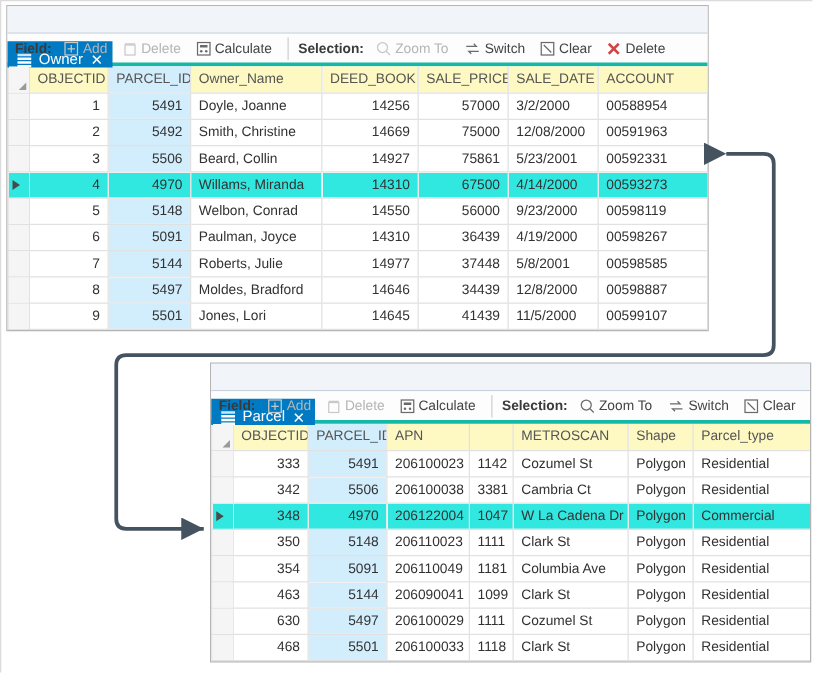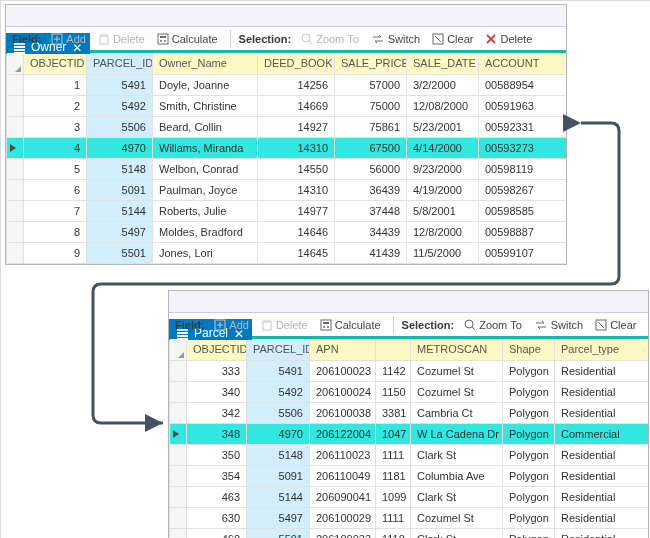--- a/index.html
+++ b/index.html
@@ -418,30 +418,20 @@
             <td class="num">333</td>
             <td class="num sel-col">5491</td>
             <td>206100023</td>
             <td class="num">1142</td>
             <td>Cozumel St</td>
             <td>Polygon</td>
             <td>Residential</td>
           </tr>
           <tr>
             <td class="rowhandle"></td>
-            <td class="num">340</td>
-            <td class="num sel-col">5492</td>
-            <td>206100024</td>
-            <td class="num">1150</td>
-            <td>Cozumel St</td>
-            <td>Polygon</td>
-            <td>Residential</td>
-          </tr>
-          <tr>
-            <td class="rowhandle"></td>
             <td class="num">342</td>
             <td class="num sel-col">5506</td>
             <td>206100038</td>
             <td class="num">3381</td>
             <td>Cambria Ct</td>
             <td>Polygon</td>
             <td>Residential</td>
           </tr>
           <tr class="sel">
             <td class="rowhandle">

